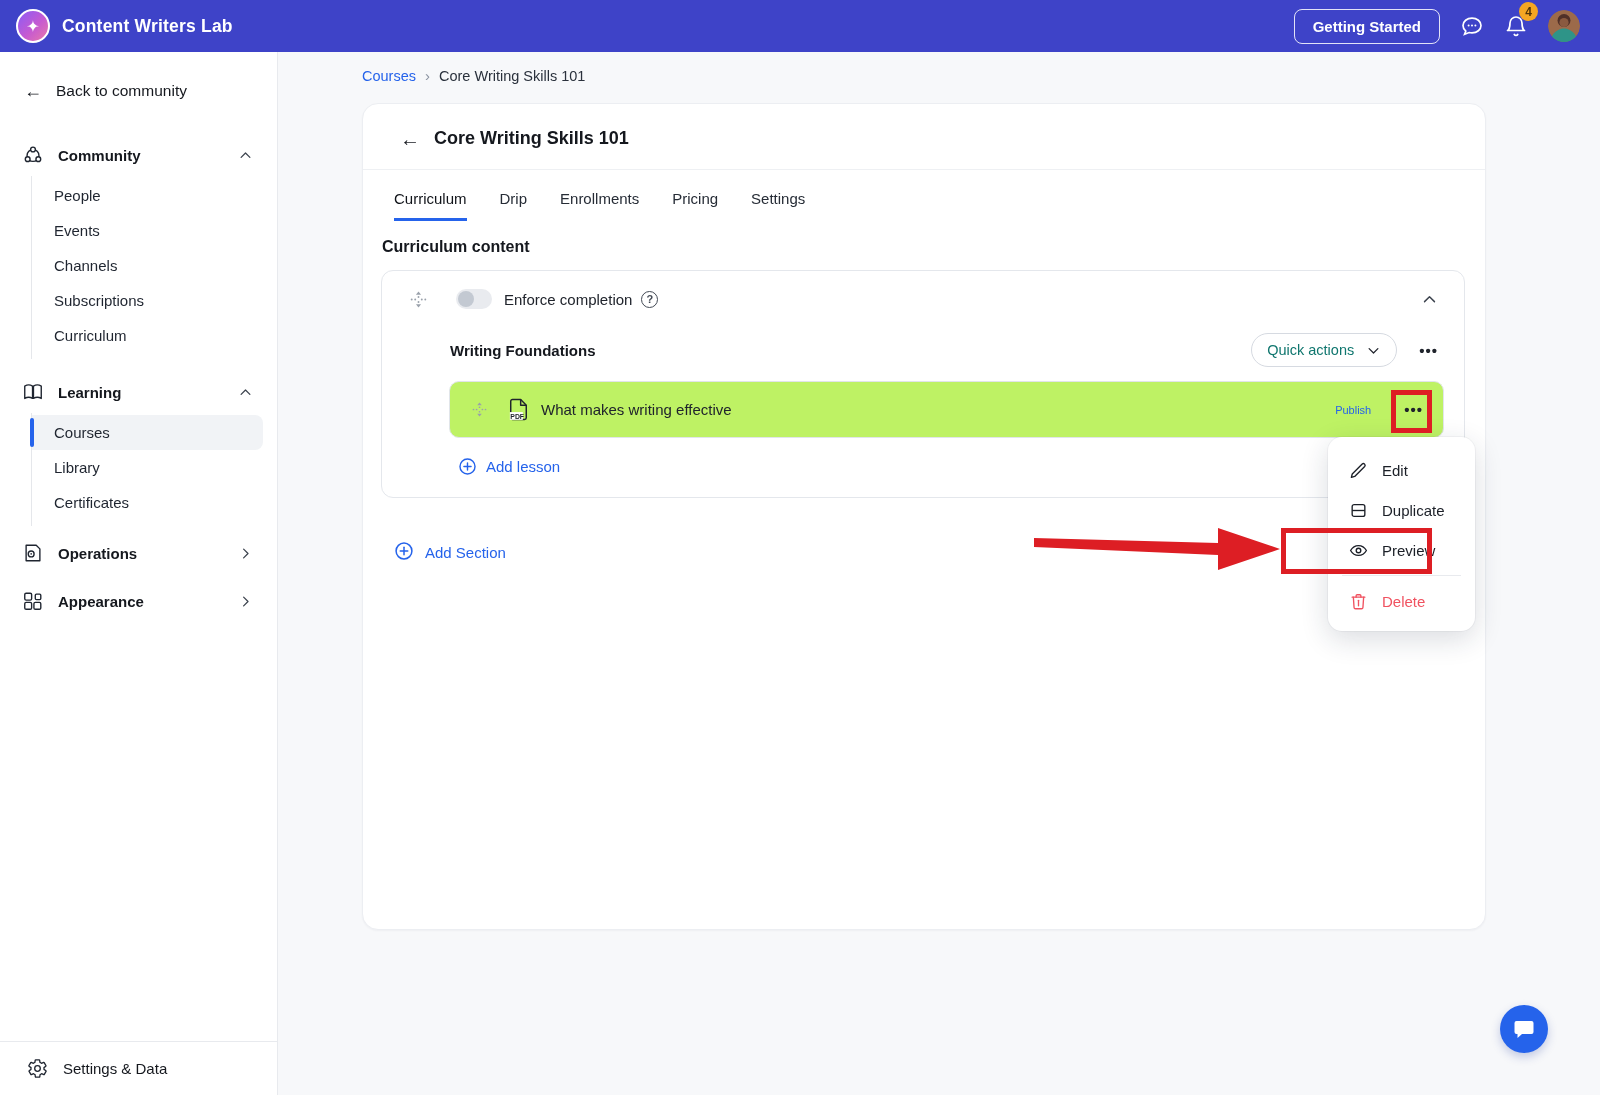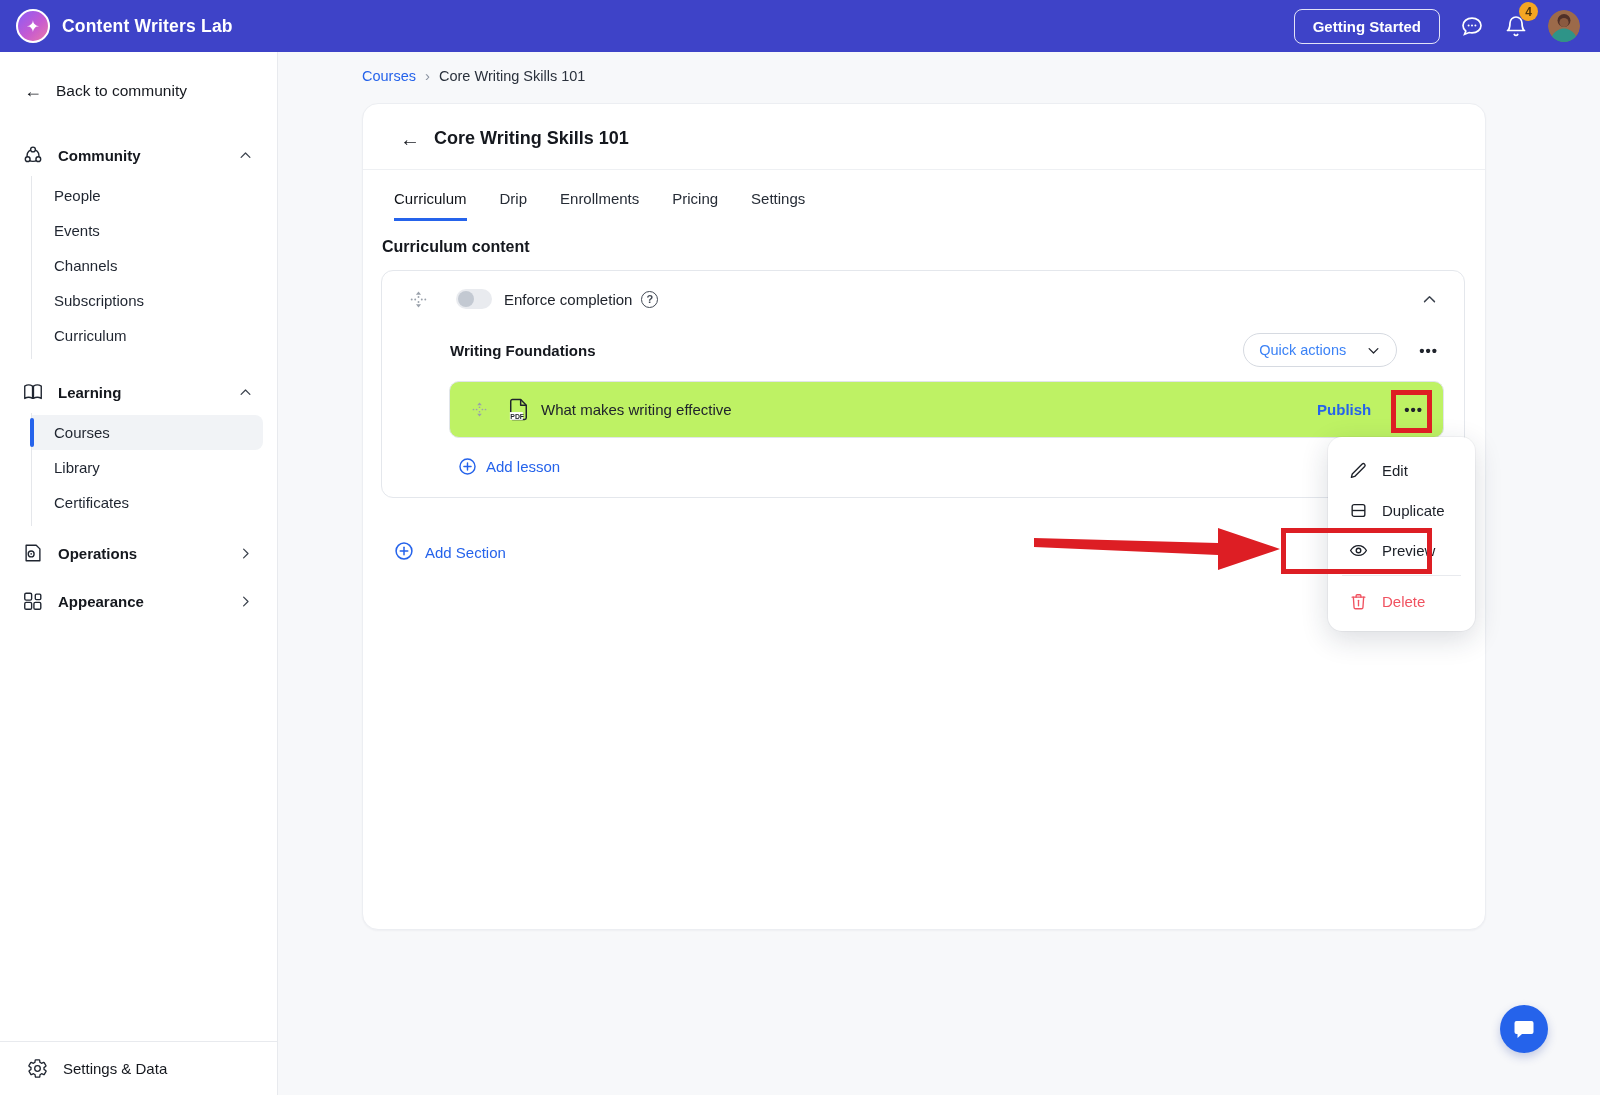--- a/index.html
+++ b/index.html
@@ -132,35 +132,35 @@
     margin-left:9px; width:17px; height:17px; border:1.5px solid #434a55; border-radius:50%;
     font-size:11px; font-weight:bold; color:#434a55;
     display:flex; align-items:center; justify-content:center; cursor:pointer;
   }
   .collapse-btn { margin-left:auto; cursor:pointer; }
 
   .sec-row2 { display:flex; align-items:center; padding:6px 26px 14px 68px; }
   .sec-title { font-size:15px; font-weight:bold; color:#15181e; }
   .sec-row2-right { margin-left:auto; display:flex; align-items:center; gap:22px; }
   .btn-quick-actions {
-    display:flex; align-items:center; gap:20px;
+    display:flex; align-items:center; gap:12px;
     height:34px; padding:0 15px; border:1px solid #d6dae1; border-radius:17px;
-    background:#fff; font-size:14.5px; color:#3b82f6; font-family:inherit; cursor:pointer;
+    background:#fff; font-size:14.5px; color:#0f766e; font-family:inherit; cursor:pointer;
   }
   .dots { font-size:15px; font-weight:bold; color:#20242c; letter-spacing:1px; cursor:pointer; line-height:1; }
 
   .lesson-row {
     display:flex; align-items:center;
     margin:0 22px 0 67px; width:995px; height:57px;
     border:1px solid #e1e5ea; border-radius:10px;
     padding:0 20px 0 22px; cursor:pointer; background:#bef264;
   }
   .lesson-title { margin-left:13px; font-size:15px; color:#20242c; }
   .lesson-right { margin-left:auto; display:flex; align-items:center; gap:33px; }
-  .publish-link { color:#2563eb; font-size:15px; font-weight:bold; cursor:pointer; }
+  .publish-link { color:#2563eb; font-size:11px; font-weight:normal; cursor:pointer; }
   .pdf-icon { margin-left:22px; flex:none; }
 
   .add-lesson {
     display:flex; align-items:center; gap:9px;
     padding:19px 0 21px 76px; color:#2563eb; font-size:15px; cursor:pointer; width:fit-content;
   }
   .add-section {
     position:absolute; top:437px; left:31px;
     display:flex; align-items:flex-end; gap:11px;
     color:#2563eb; font-size:15px; cursor:pointer;

